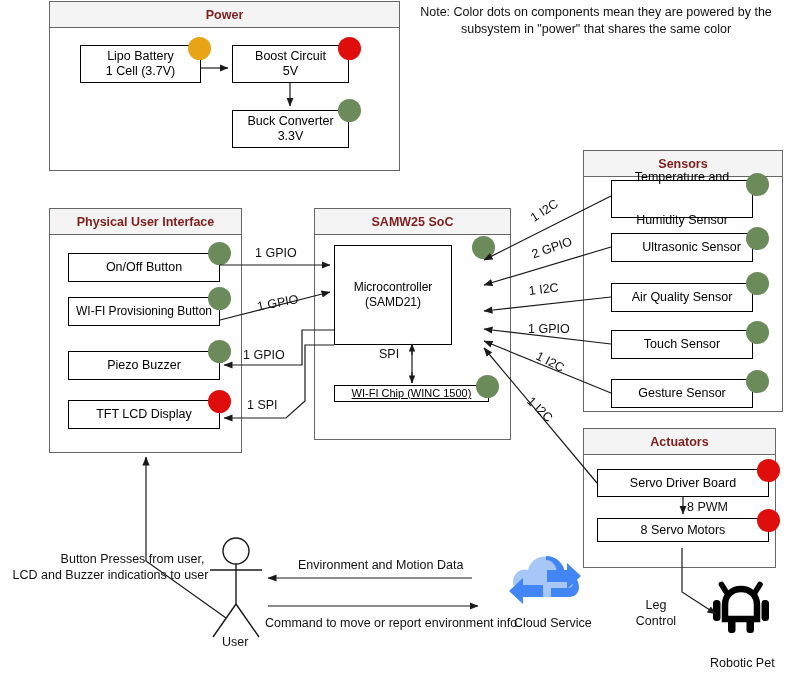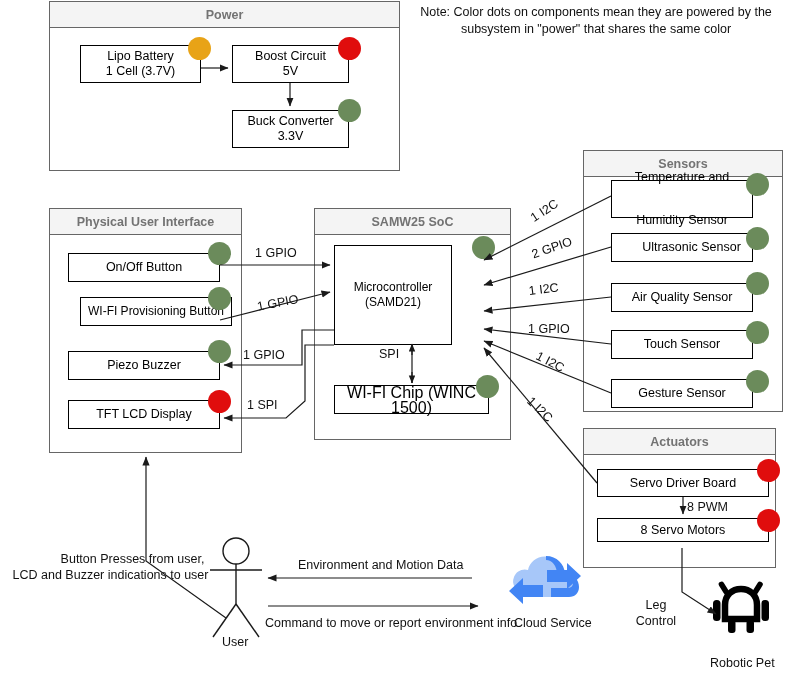--- a/index.html
+++ b/index.html
@@ -5,21 +5,21 @@
   html,body{margin:0;padding:0;background:#ffffff;}
   body{width:791px;height:681px;position:relative;overflow:hidden;
        font-family:"Liberation Sans","DejaVu Sans",sans-serif;color:#000;}
   #canvas{position:absolute;left:0;top:0;width:791px;height:681px;}
   svg.layer{position:absolute;left:0;top:0;width:791px;height:681px;overflow:visible;pointer-events:none;}
 
   
   .group{position:absolute;border:1px solid #666;box-sizing:border-box;background:#fff;}
   .group-title{position:absolute;left:0;top:0;right:0;height:26px;background:#f4f4f4;
       border-bottom:1px solid #666;box-sizing:border-box;
-      font-size:12.5px;font-weight:bold;color:#737373;display:flex;align-items:center;justify-content:center;}
+      font-size:12.5px;font-weight:bold;color:#7f1d1d;display:flex;align-items:center;justify-content:center;}
 
   
   .box{position:absolute;border:1px solid #000;box-sizing:border-box;background:#fff;
       display:flex;align-items:center;justify-content:center;text-align:center;
       font-size:12.5px;line-height:15px;color:#000000;}
   .box span{display:block;}
 
   
   .dot{position:absolute;width:23px;height:23px;border-radius:50%;}
   .dot.green{background:#6b8b5b;}
@@ -69,21 +69,21 @@
 
   <div class="group" style="left:49px;top:208px;width:193px;height:245px;">
     <div class="group-title">Physical User Interface</div>
   </div>
 
   <div class="box" style="left:68px;top:253px;width:152px;height:29px;">
     <span>On/Off Button</span>
   </div>
   <div class="dot green" style="left:208px;top:242px;"></div>
 
-  <div class="box" style="left:68px;top:297px;width:152px;height:29px;font-size:12px;margin-left:12px;">
+  <div class="box" style="left:68px;top:297px;width:152px;height:29px;font-size:12px;">
     <span>WI-FI Provisioning Button</span>
   </div>
   <div class="dot green" style="left:208px;top:287px;"></div>
 
   <div class="box" style="left:68px;top:351px;width:152px;height:29px;">
     <span>Piezo Buzzer</span>
   </div>
   <div class="dot green" style="left:208px;top:340px;"></div>
 
   <div class="box" style="left:68px;top:400px;width:152px;height:29px;">
@@ -93,21 +93,21 @@
 
   <div class="group" style="left:314px;top:208px;width:197px;height:232px;">
     <div class="group-title">SAMW25 SoC</div>
   </div>
 
   <div class="box" style="left:334px;top:245px;width:118px;height:100px;font-size:12px;">
     <span>Microcontroller (SAMD21)</span>
   </div>
   <div class="dot green" style="left:472px;top:236px;"></div>
 
-  <div class="box" style="left:334px;top:385px;width:155px;height:29px;font-size:16px;">
+  <div class="box" style="left:334px;top:385px;width:155px;height:17px;font-size:11px;text-decoration:underline;">
     <span>WI-FI Chip (WINC 1500)</span>
   </div>
   <div class="dot green" style="left:476px;top:375px;"></div>
 
   <div class="lbl" style="left:379px;top:347px;">SPI</div>
 
   <div class="group" style="left:583px;top:150px;width:200px;height:262px;">
     <div class="group-title">Sensors</div>
   </div>
 

